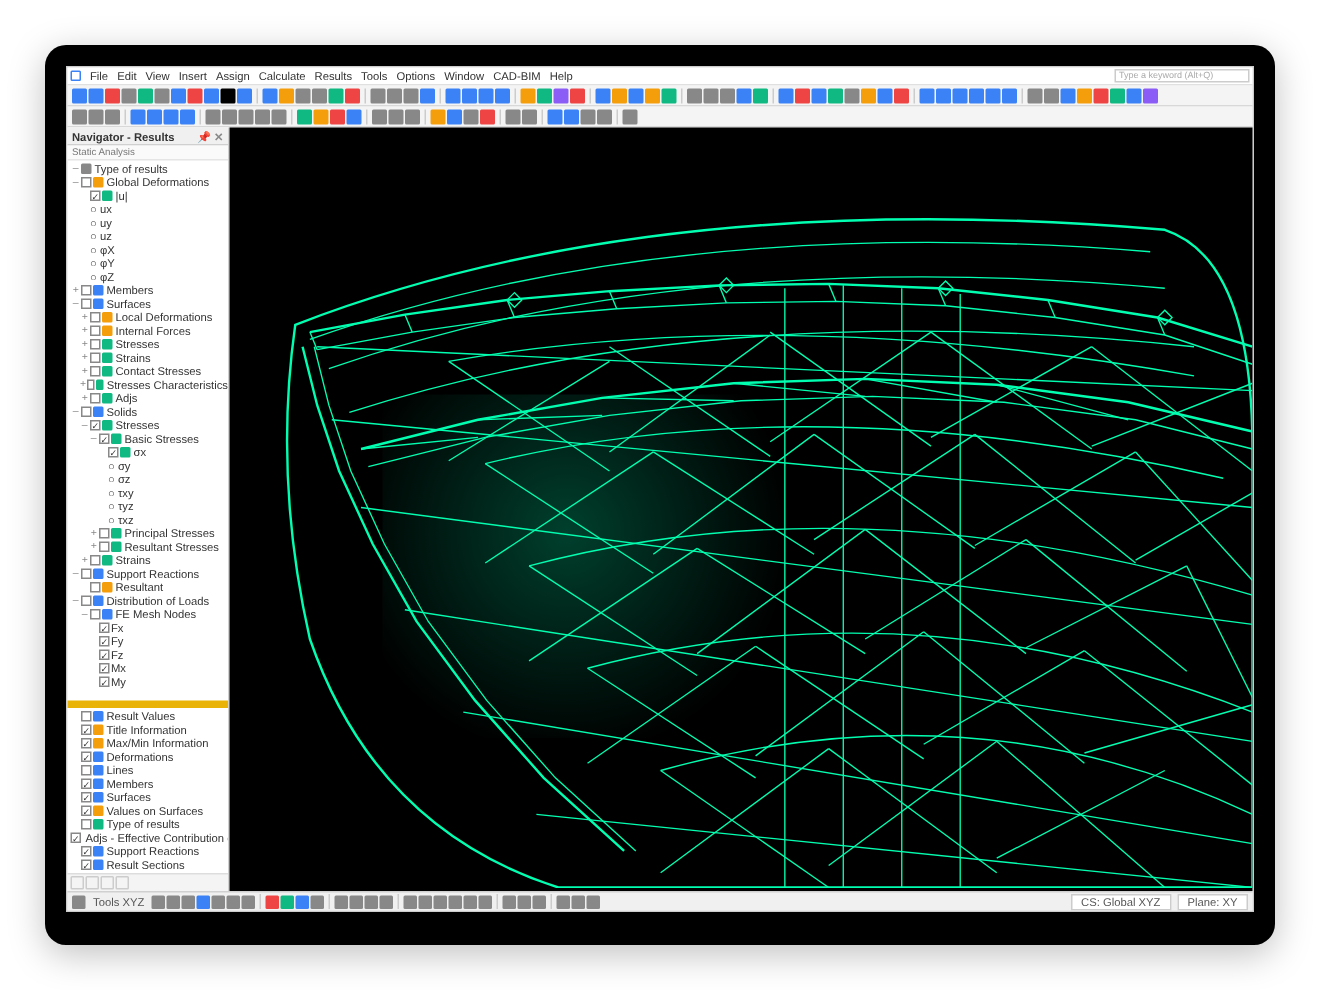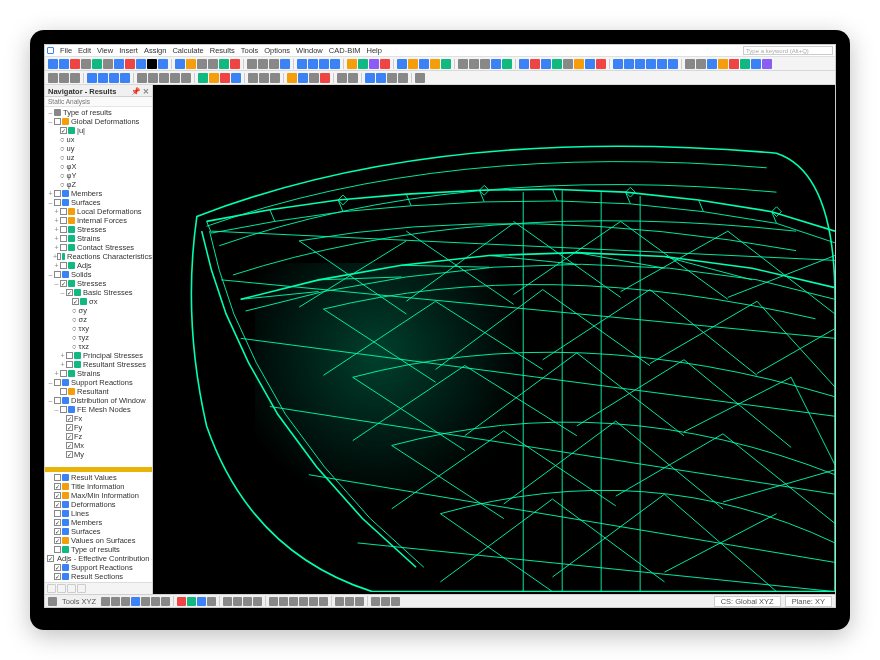--- a/index.html
+++ b/index.html
@@ -255,21 +255,21 @@
             <div class="tn" style="--d: 1;">
               <span class="tw">+</span>
               <span class="cb"></span>
               <span class="ic" style="background: rgb(16, 185, 129);"></span>
               <span>Contact Stresses</span>
             </div>
             <div class="tn" style="--d: 1;">
               <span class="tw">+</span>
               <span class="cb"></span>
               <span class="ic" style="background: rgb(16, 185, 129);"></span>
-              <span>Reactions Characteristics</span>
+              <span>Stresses Characteristics</span>
             </div>
             <div class="tn" style="--d: 1;">
               <span class="tw">+</span>
               <span class="cb"></span>
               <span class="ic" style="background: rgb(16, 185, 129);"></span>
               <span>Adjs</span>
             </div>
             <div class="tn" style="--d: 0;">
               <span class="tw">–</span>
               <span class="cb"></span>
@@ -341,21 +341,21 @@
             <div class="tn" style="--d: 1;">
               <span class="tw"></span>
               <span class="cb"></span>
               <span class="ic" style="background: rgb(245, 158, 11);"></span>
               <span>Resultant</span>
             </div>
             <div class="tn" style="--d: 0;">
               <span class="tw">–</span>
               <span class="cb"></span>
               <span class="ic" style="background: rgb(59, 130, 246);"></span>
-              <span>Distribution of Window</span>
+              <span>Distribution of Loads</span>
             </div>
             <div class="tn" style="--d: 1;">
               <span class="tw">–</span>
               <span class="cb"></span>
               <span class="ic" style="background: rgb(59, 130, 246);"></span>
               <span>FE Mesh Nodes</span>
             </div>
             <div class="tn" style="--d: 2;">
               <span class="tw"></span>
               <span class="cb on"></span>

